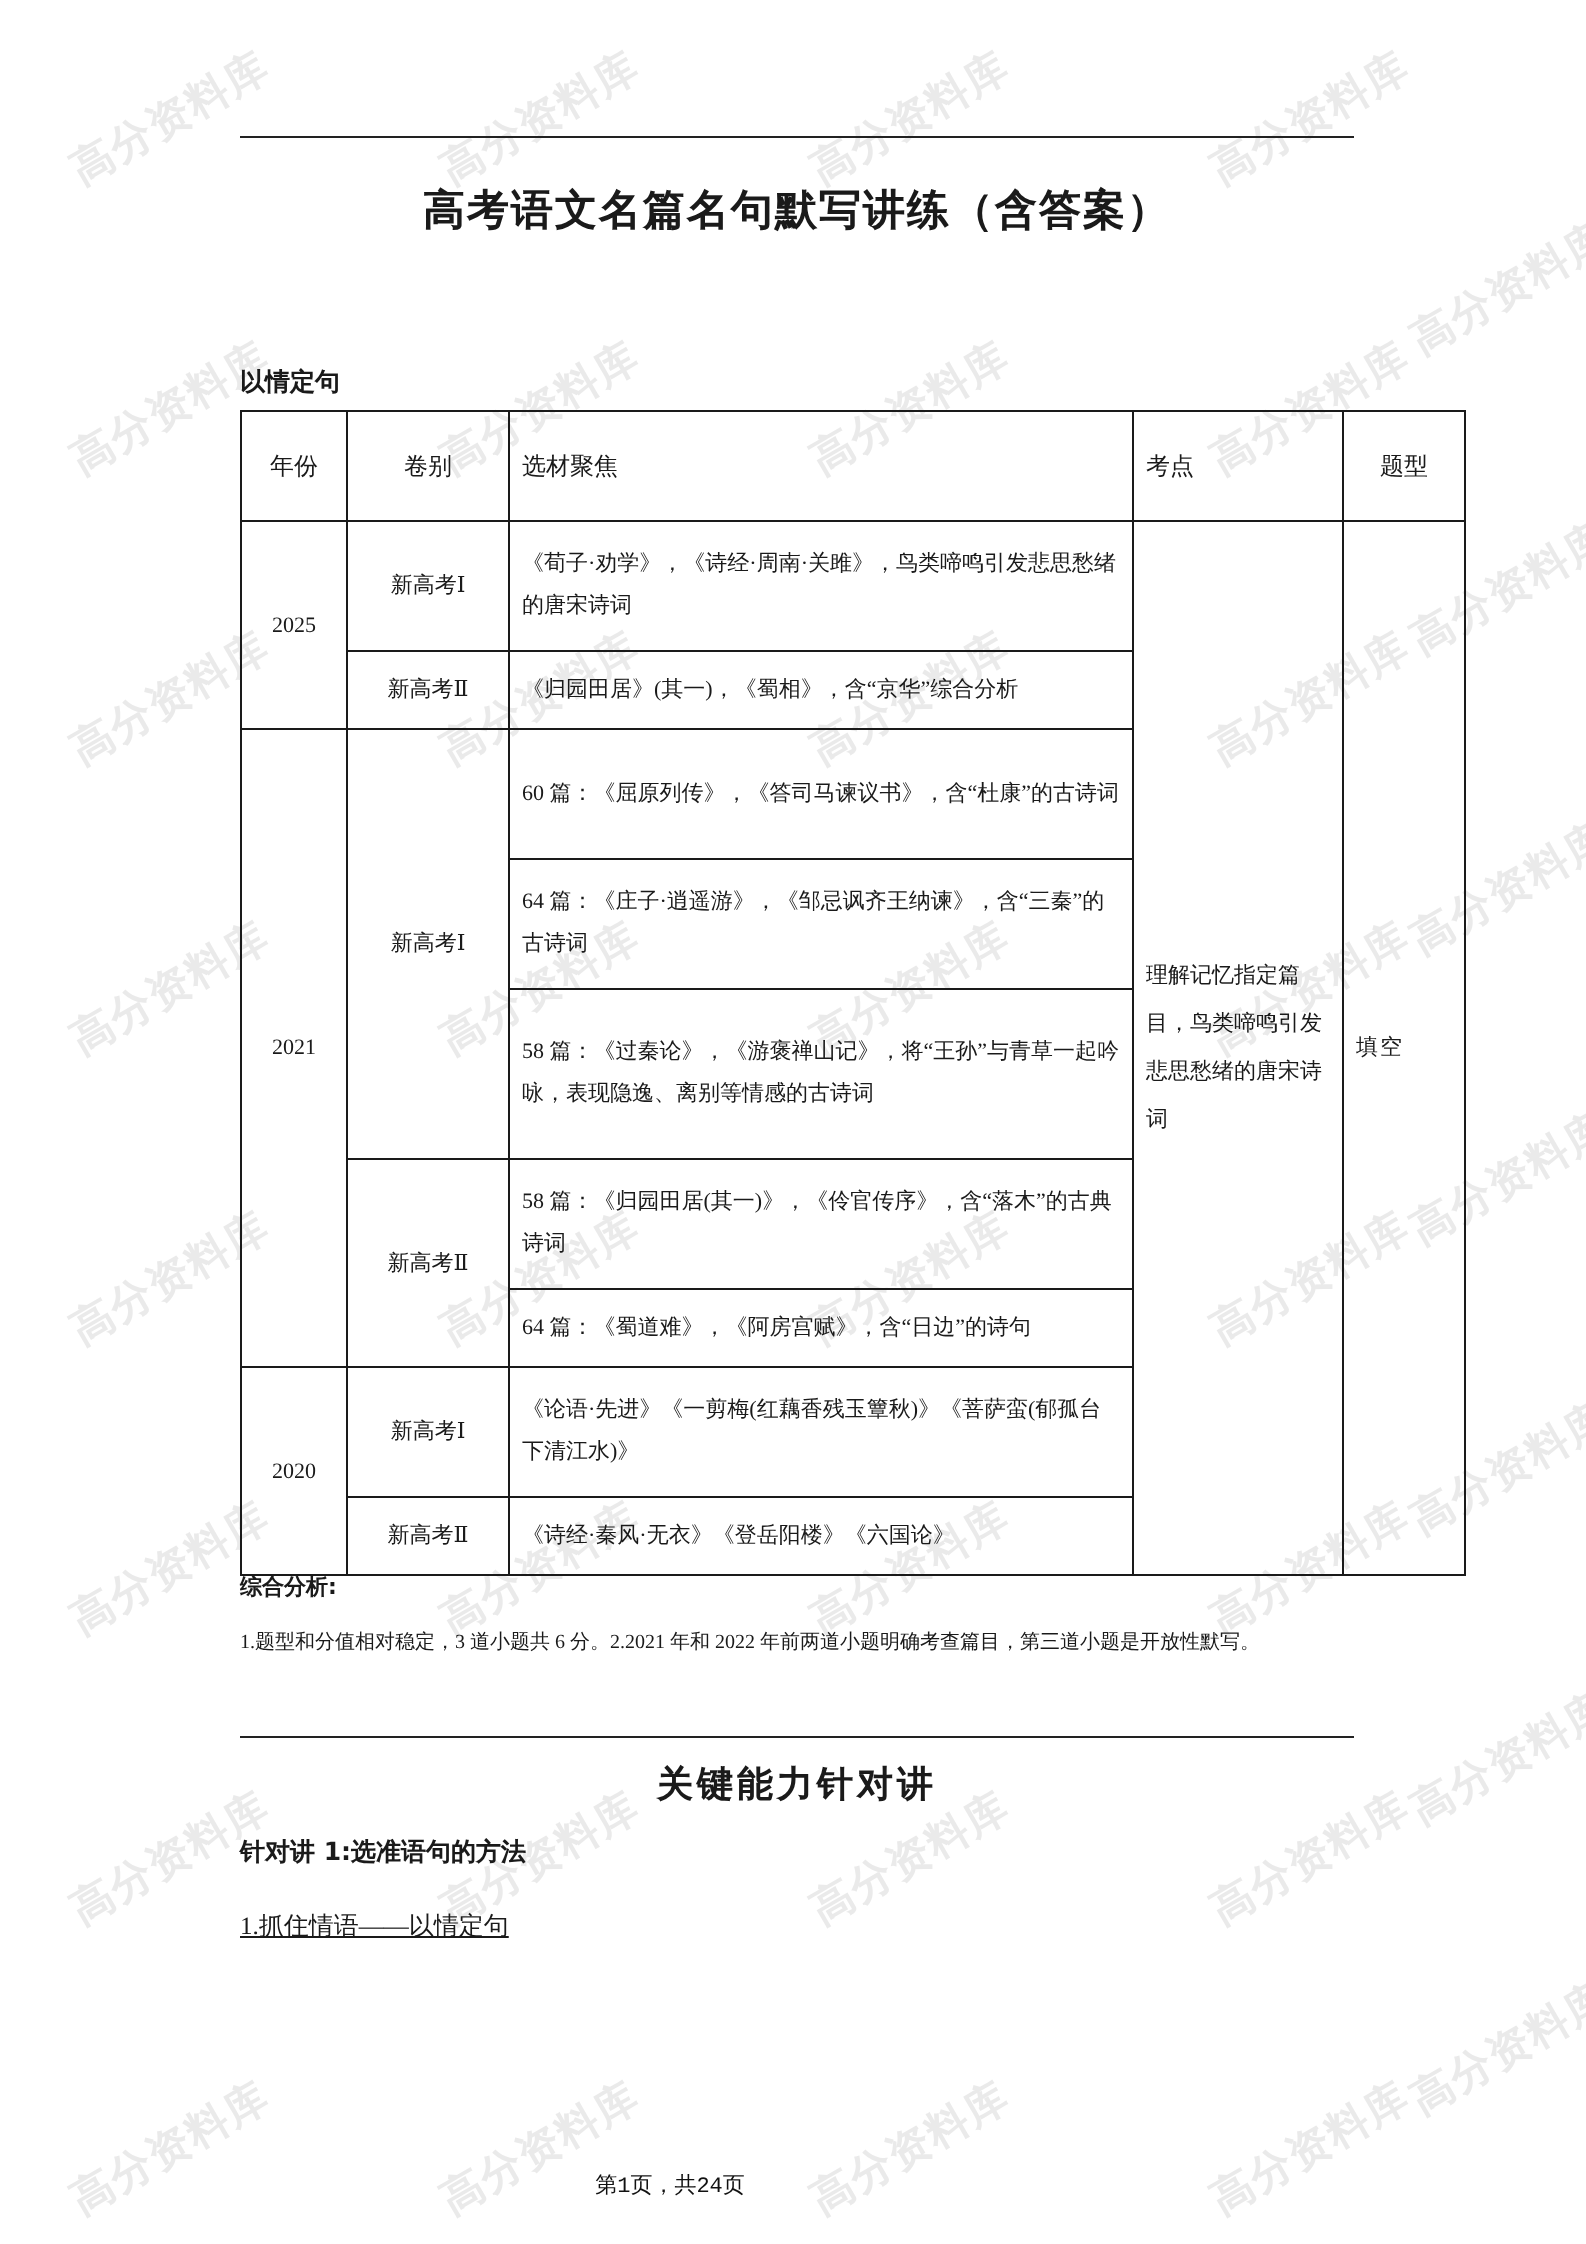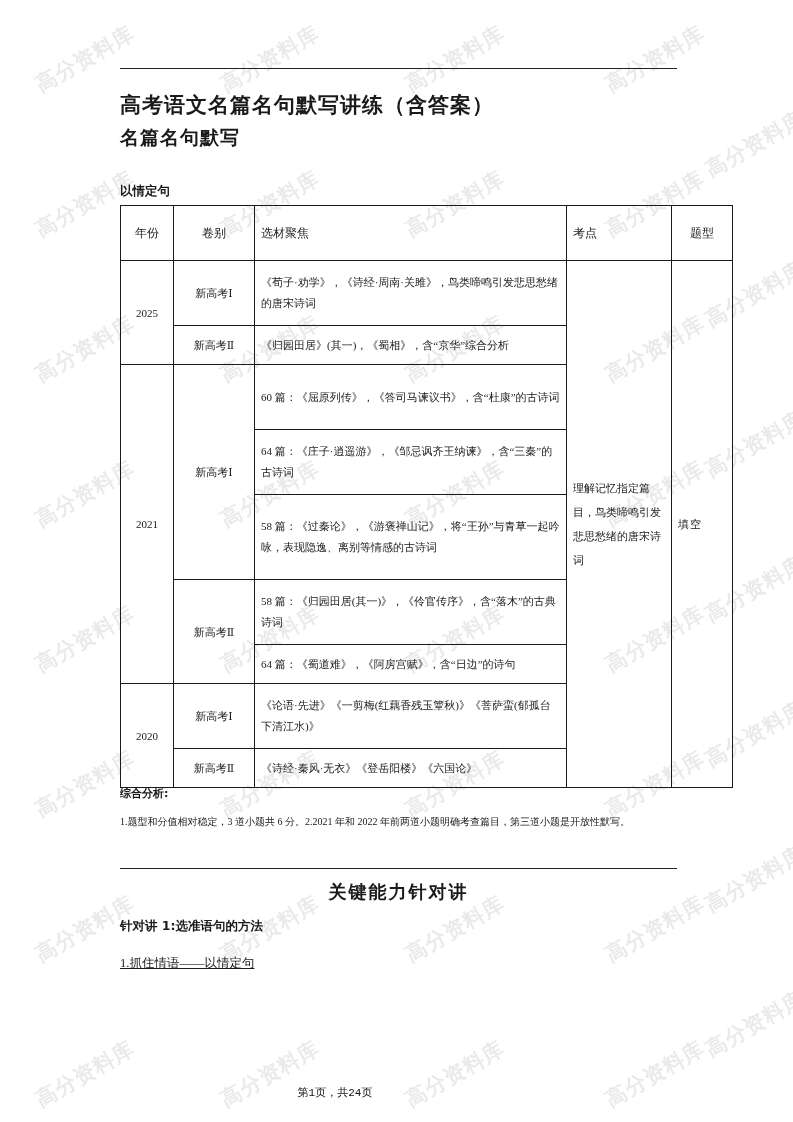--- a/index.html
+++ b/index.html
@@ -47,20 +47,21 @@
     top: 68px;
     width: 557px;
     border-top: 1px solid #222;
   }
 
   .title-block {
     position: absolute;
     left: 120px;
     top: 88px;
     width: 557px;
+    text-align: center;
   }
   .doc-title {
     font-size: 21px;
     font-weight: 700;
     line-height: 34px;
     letter-spacing: 1px;
   }
   .doc-subtitle {
     font-size: 19px;
     font-weight: 700;
@@ -231,21 +232,20 @@
     <div class="wm" style="left: 400px; top: 1060px;">高分资料库</div>
     <div class="wm" style="left: 600px; top: 1060px;">高分资料库</div>
   </div>
 
 <div id="page">
 
   <div class="rule-top"></div>
 
   <div class="title-block">
     <div class="doc-title">高考语文名篇名句默写讲练（含答案）</div>
-    <div class="doc-subtitle">名篇名句默写</div>
   </div>
 
   <div class="section-label">以情定句</div>
 
   <table class="exam-table">
     <thead>
       <tr>
         <td class="c-year hdr-year">年份</td>
         <td class="c-paper">卷别</td>
         <td class="c-focus">选材聚焦</td>

